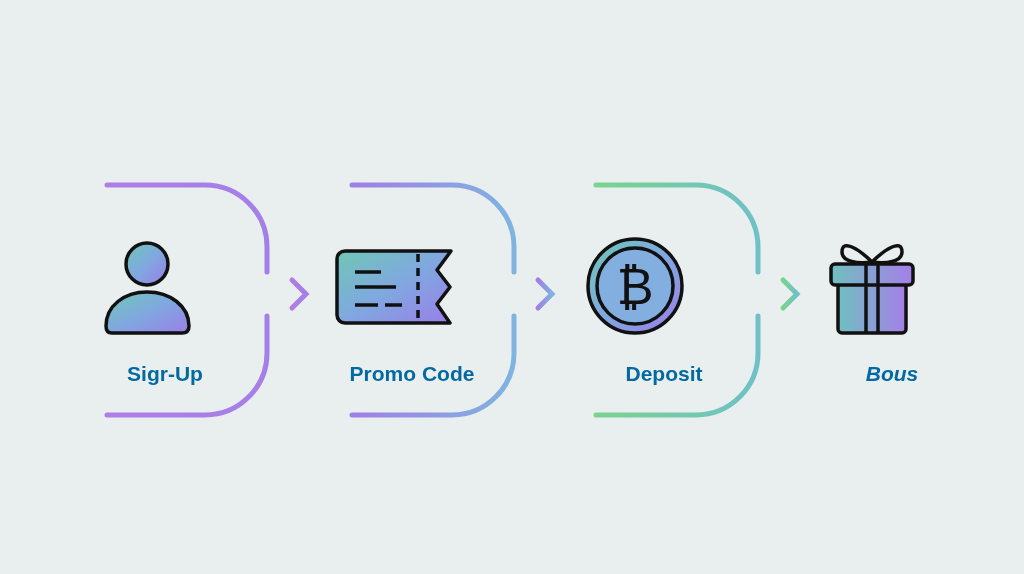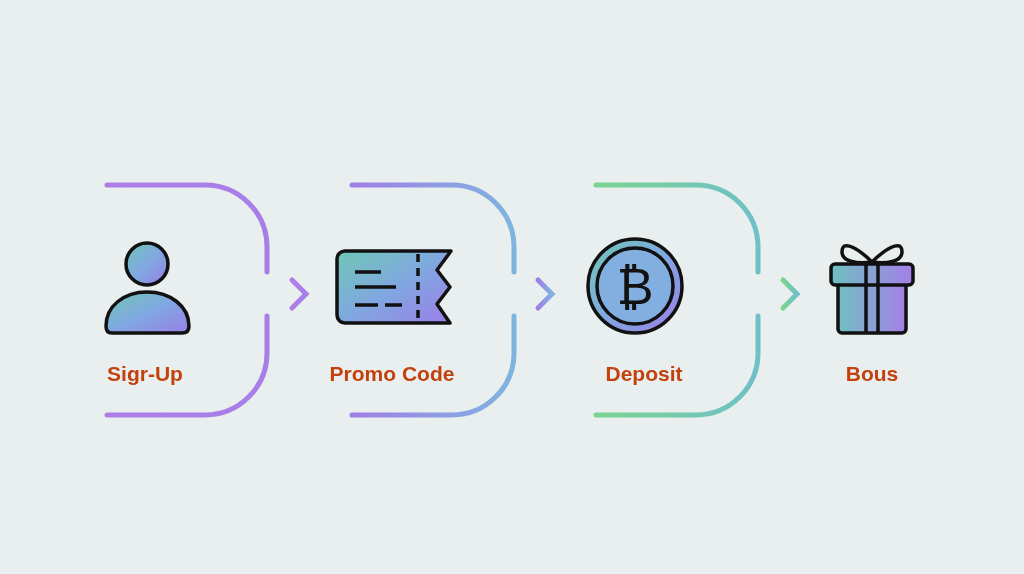--- a/index.html
+++ b/index.html
@@ -1,18 +1,18 @@
 <!DOCTYPE html>
 <html><head>
 <meta charset="utf-8">
 <style>
   html, body { margin:0; padding:0; }
   body { width:1024px; height:574px; background:#e9eeee; position:relative; overflow:hidden; font-family:"Liberation Sans", sans-serif; }
   svg.bg { position:absolute; left:0; top:0; }
-  .label { position:absolute; font-size:21px; font-weight:bold; color:#c2410c; white-space:nowrap; transform:translateX(-50%); top:362px; }
+  .label { position:absolute; font-size:21px; font-weight:bold; color:#0369a1; white-space:nowrap; transform:translateX(-50%); top:362px;margin-left:20px; }
 </style>
 </head>
 <body>
 
 <svg class="bg" width="1024" height="574" viewBox="0 0 1024 574">
   <defs>
     <linearGradient id="g1" x1="0" x2="1">
         <stop offset="0" stop-color="#b07de8"></stop>
         <stop offset="1" stop-color="#a57fe8"></stop>
       </linearGradient>
@@ -77,13 +77,13 @@
     <path d="M872 262 C860 250 842 238 842 252 C842 262 858 264 872 262 Z M872 262 C884 250 902 238 902 252 C902 262 886 264 872 262 Z" fill="none"></path>
     <rect x="838" y="283" width="68" height="50" rx="4" fill="url(#ig2)"></rect>
     <rect x="831" y="264" width="82" height="21" rx="4" fill="url(#ig2)"></rect>
     <path d="M866 264 V333 M878 264 V333" fill="none"></path>
   </g>
 </svg>
 
 <div class="label" style="left:145px;">Sigr-Up</div>
 <div class="label" style="left:392px;text-align:center;">Promo Code</div>
 <div class="label" style="left:644px;">Deposit</div>
-<div class="label" style="left:872px;">Bous</div>
+<div class="label" style="left:872px;font-style:italic;">Bous</div>
 
 </body></html>

